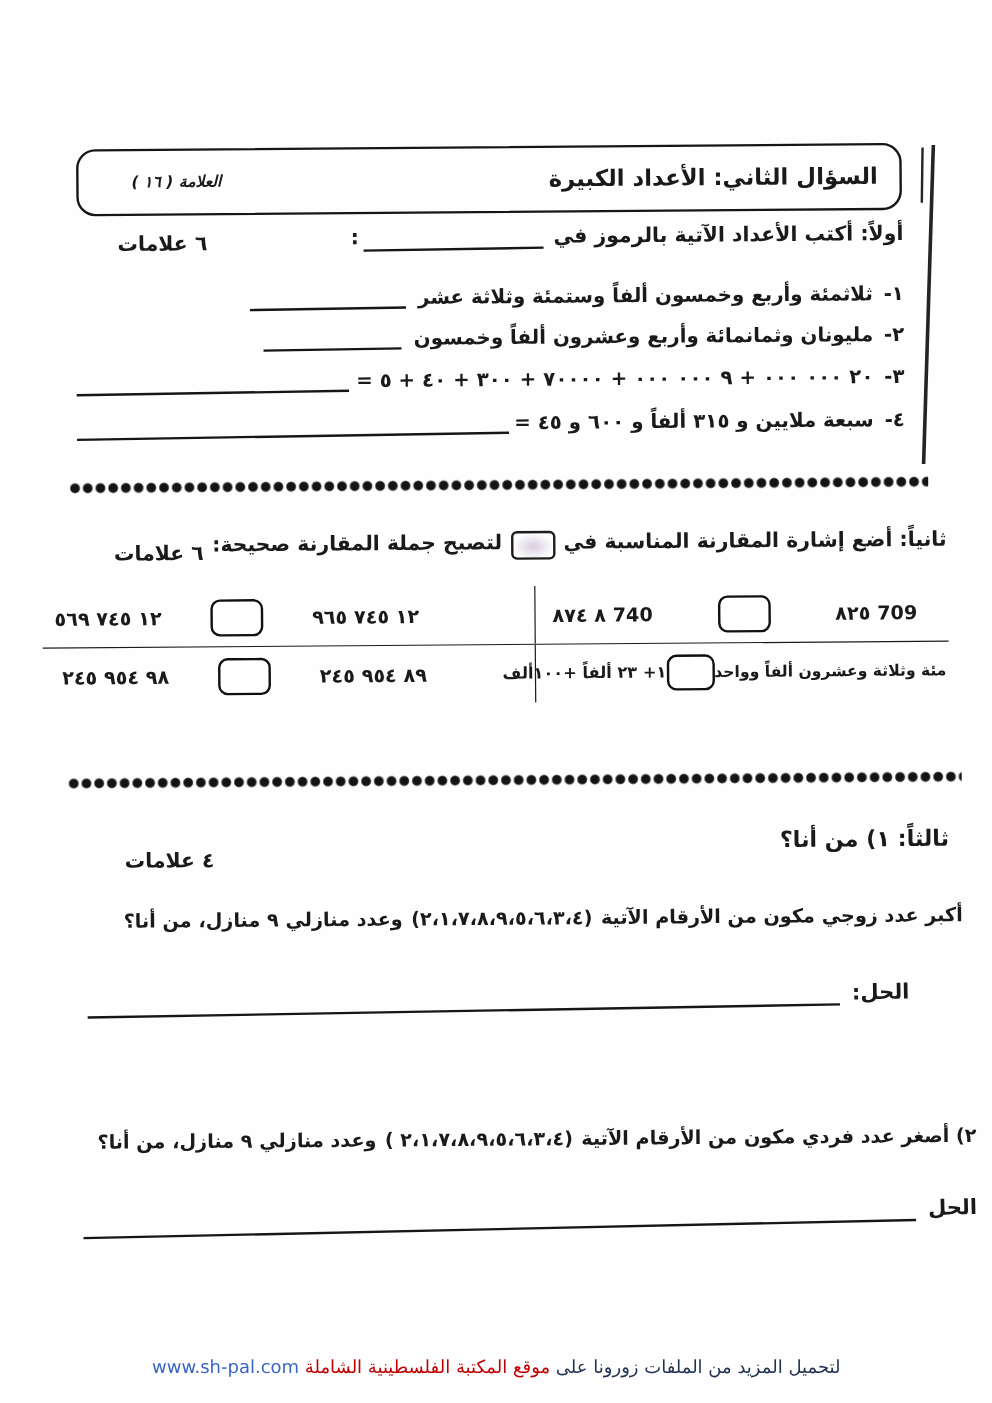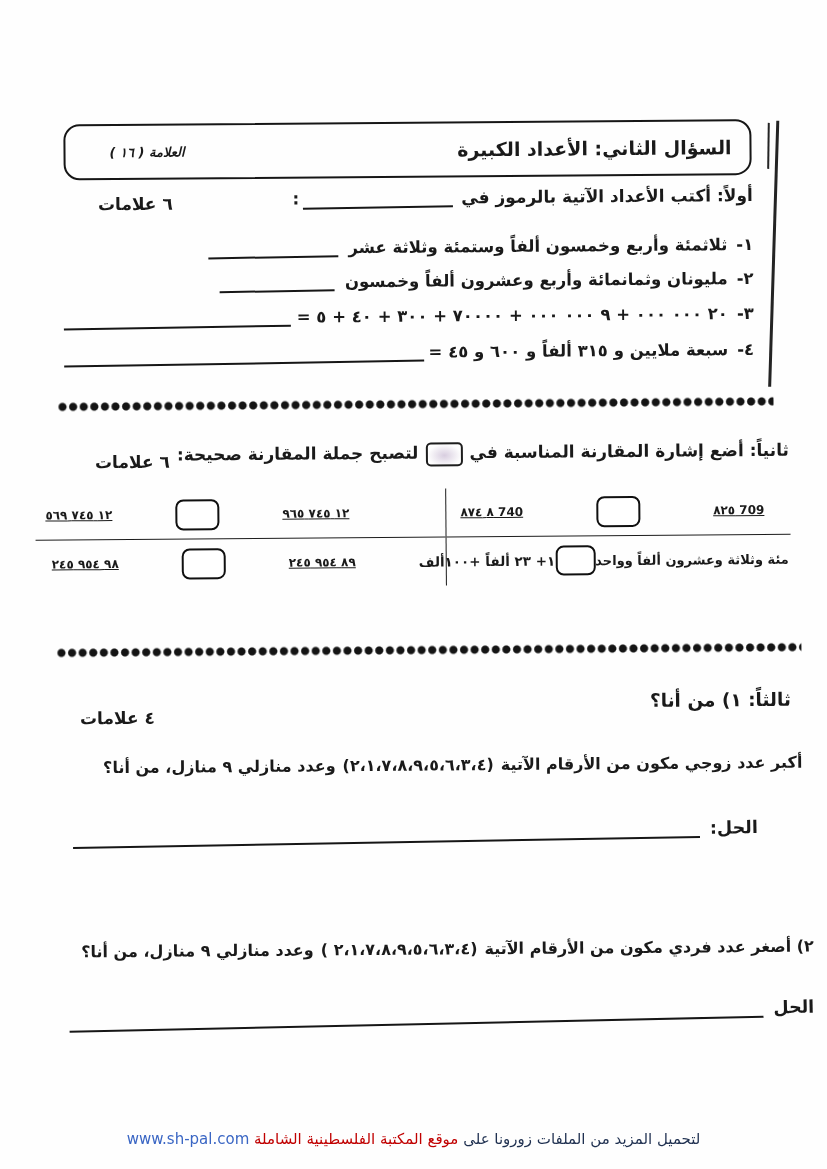--- a/index.html
+++ b/index.html
@@ -56,21 +56,21 @@
   .cmp-table{left:35px;top:489px;width:755px;}
   .cmp-row{display:flex;direction:rtl;height:48px;}
   .cmp-row.first{border-bottom:1.7px solid #1b1b1b;}
   .cell{display:flex;direction:rtl;align-items:center;justify-content:space-between;box-sizing:border-box;}
   .cell-r{width:345px;border-left:1.7px solid #1b1b1b;}
   .cell-l{width:410px;}
   .c-tr{padding:0 26px 0 14px;}
   .c-tl{padding:0 96px 0 10px;}
   .c-br{padding:0 2px 0 8px;}
   .c-bl{padding:0 90px 0 16px;}
-  .cmp-num{direction:ltr;unicode-bidi:isolate;font-weight:bold;font-size:12px;letter-spacing:1px;text-decoration:underline;}
+  .cmp-num{direction:ltr;unicode-bidi:isolate;font-weight:bold;font-size:16px;letter-spacing:1px;}
   .cmp-words{font-size:13px;}
   .cmp-expr{font-size:13.5px;}
   .sign-box{
     width:40px;height:27px;background:#fff;
     border:2.7px solid #101010;border-radius:8px;flex:none;
   }
   .sign-box.sm{width:36px;height:26px;}
 
   
   .sol-row .blank{flex:1;margin-right:10px;}
@@ -156,21 +156,21 @@
           <span class="cmp-num">٨٩ ٩٥٤ ٢٤٥</span>
           <span class="sign-box"></span>
           <span class="cmp-num">٩٨ ٩٥٤ ٢٤٥</span>
         </div>
       </div>
     </div>
 
     <div class="abs chain" style="left:55px;top:645px;width:745px;"></div>
 
     <div class="abs ar" style="top:692px;right:38px;font-size:18.5px;">ثالثاً: ١) من أنا؟</div>
-    <div class="abs ar" style="left:78px;top:706px;font-size:17px;">٤ علامات</div>
+    <div class="abs ar" style="left:102px;top:706px;font-size:17px;">٤ علامات</div>
 
     <div class="abs ar row" style="top:756px;right:27px;font-size:16px;">
       <span>أكبر عدد زوجي مكون من الأرقام الآتية</span>
       <span class="expr" style="margin:0 7px;">(٢،١،٧،٨،٩،٥،٦،٣،٤)</span>
       <span>وعدد منازلي ٩ منازل، من أنا؟</span>
     </div>
     <div class="abs ar row sol-row" style="top:820px;right:72px;width:685px;font-size:17.5px;transform:rotate(-0.55deg);transform-origin:right center;">
       <span>الحل:</span>
       <span class="blank" style="transform:none;"></span>
     </div>

